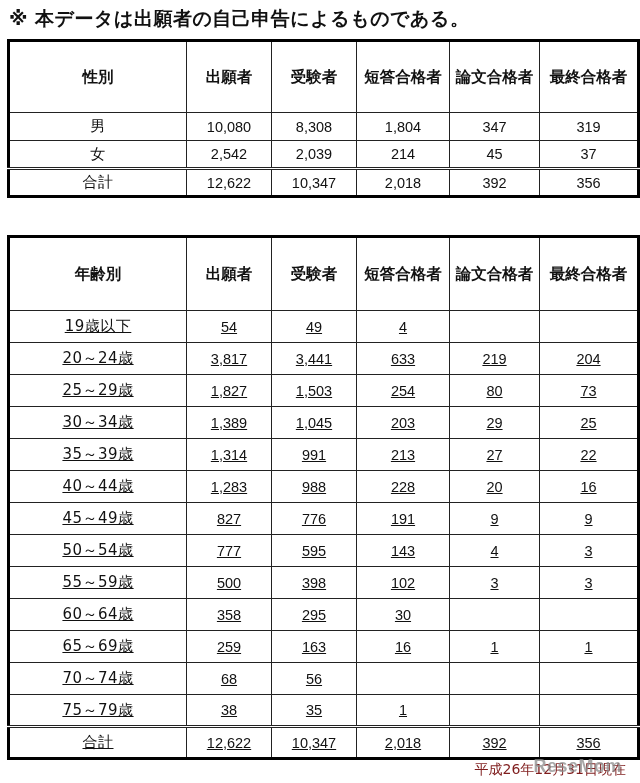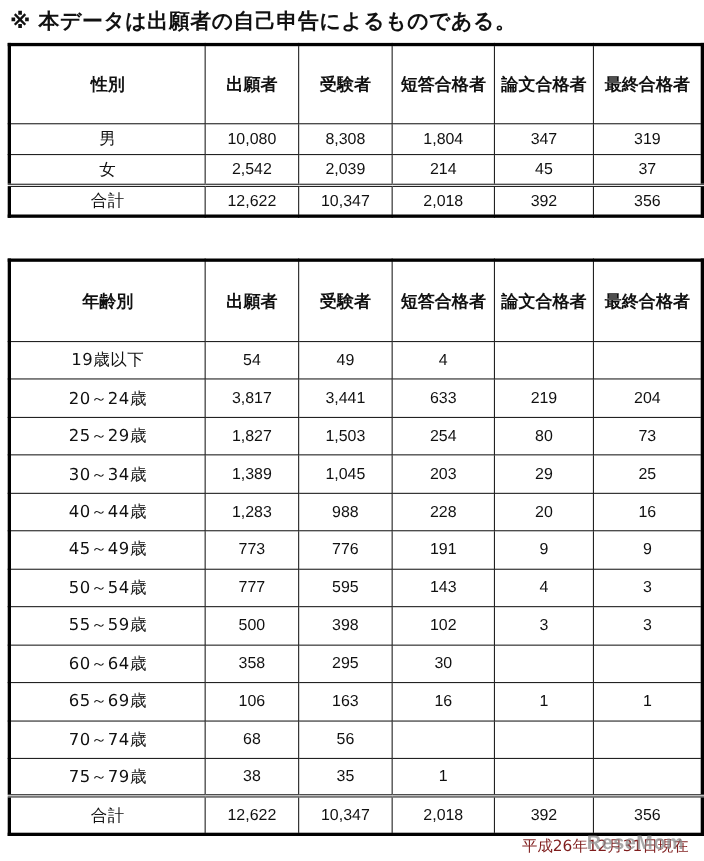--- a/index.html
+++ b/index.html
@@ -22,21 +22,21 @@
     }
     table.data th { font-weight: bold; font-size: 15.5px; }
     table.data td.label { font-size: 15px; letter-spacing: 0.5px; }
     table.data td.num { font-family: "Liberation Sans Narrow", "Liberation Sans", sans-serif; font-size: 14.5px; }
     table.data tr.total td { border-top: 3px double #222; }
     #gender-table { top: 39px; height: 156px; }
     #gender-table thead tr { height: 72px; }
     #gender-table tbody tr { height: 28px; }
     #age-table { top: 235px; height: 525px; }
     #age-table thead tr { height: 74px; margin-left: 35px; }
-    #age-table tbody tr { height: 30px; }
+    #age-table tbody tr { height: 30px; text-decoration: underline; }
     col.c0 { width: 178px; } col.c1 { width: 85px; } col.c2 { width: 85px; }
     col.c3 { width: 93px; } col.c4 { width: 90px; } col.c5 { width: 99px; }
     .footer-date {
       position: absolute; right: 14px; top: 761px;
       font-size: 14px; font-weight: normal; white-space: nowrap; color: #7f1d1d;
     }
     .watermark {
       position: absolute; right: 18px; top: 756px;
       font-size: 18px; font-weight: bold; color: rgba(140,140,140,0.75);
       font-family: "Liberation Sans", sans-serif; letter-spacing: 0.5px;
@@ -140,30 +140,38 @@
       </tr>
       <tr>
         <td class="label">30～34歳</td>
         <td class="num">1,389</td>
         <td class="num">1,045</td>
         <td class="num">203</td>
         <td class="num">29</td>
         <td class="num">25</td>
       </tr>
       <tr>
+        <td class="label">35～39歳</td>
+        <td class="num">1,314</td>
+        <td class="num">991</td>
+        <td class="num">213</td>
+        <td class="num">27</td>
+        <td class="num">22</td>
+      </tr>
+      <tr>
         <td class="label">40～44歳</td>
         <td class="num">1,283</td>
         <td class="num">988</td>
         <td class="num">228</td>
         <td class="num">20</td>
         <td class="num">16</td>
       </tr>
       <tr>
         <td class="label">45～49歳</td>
-        <td class="num">773</td>
+        <td class="num">827</td>
         <td class="num">776</td>
         <td class="num">191</td>
         <td class="num">9</td>
         <td class="num">9</td>
       </tr>
       <tr>
         <td class="label">50～54歳</td>
         <td class="num">777</td>
         <td class="num">595</td>
         <td class="num">143</td>
@@ -181,21 +189,21 @@
       <tr>
         <td class="label">60～64歳</td>
         <td class="num">358</td>
         <td class="num">295</td>
         <td class="num">30</td>
         <td class="num"></td>
         <td class="num"></td>
       </tr>
       <tr>
         <td class="label">65～69歳</td>
-        <td class="num">106</td>
+        <td class="num">259</td>
         <td class="num">163</td>
         <td class="num">16</td>
         <td class="num">1</td>
         <td class="num">1</td>
       </tr>
       <tr>
         <td class="label">70～74歳</td>
         <td class="num">68</td>
         <td class="num">56</td>
         <td class="num"></td>

